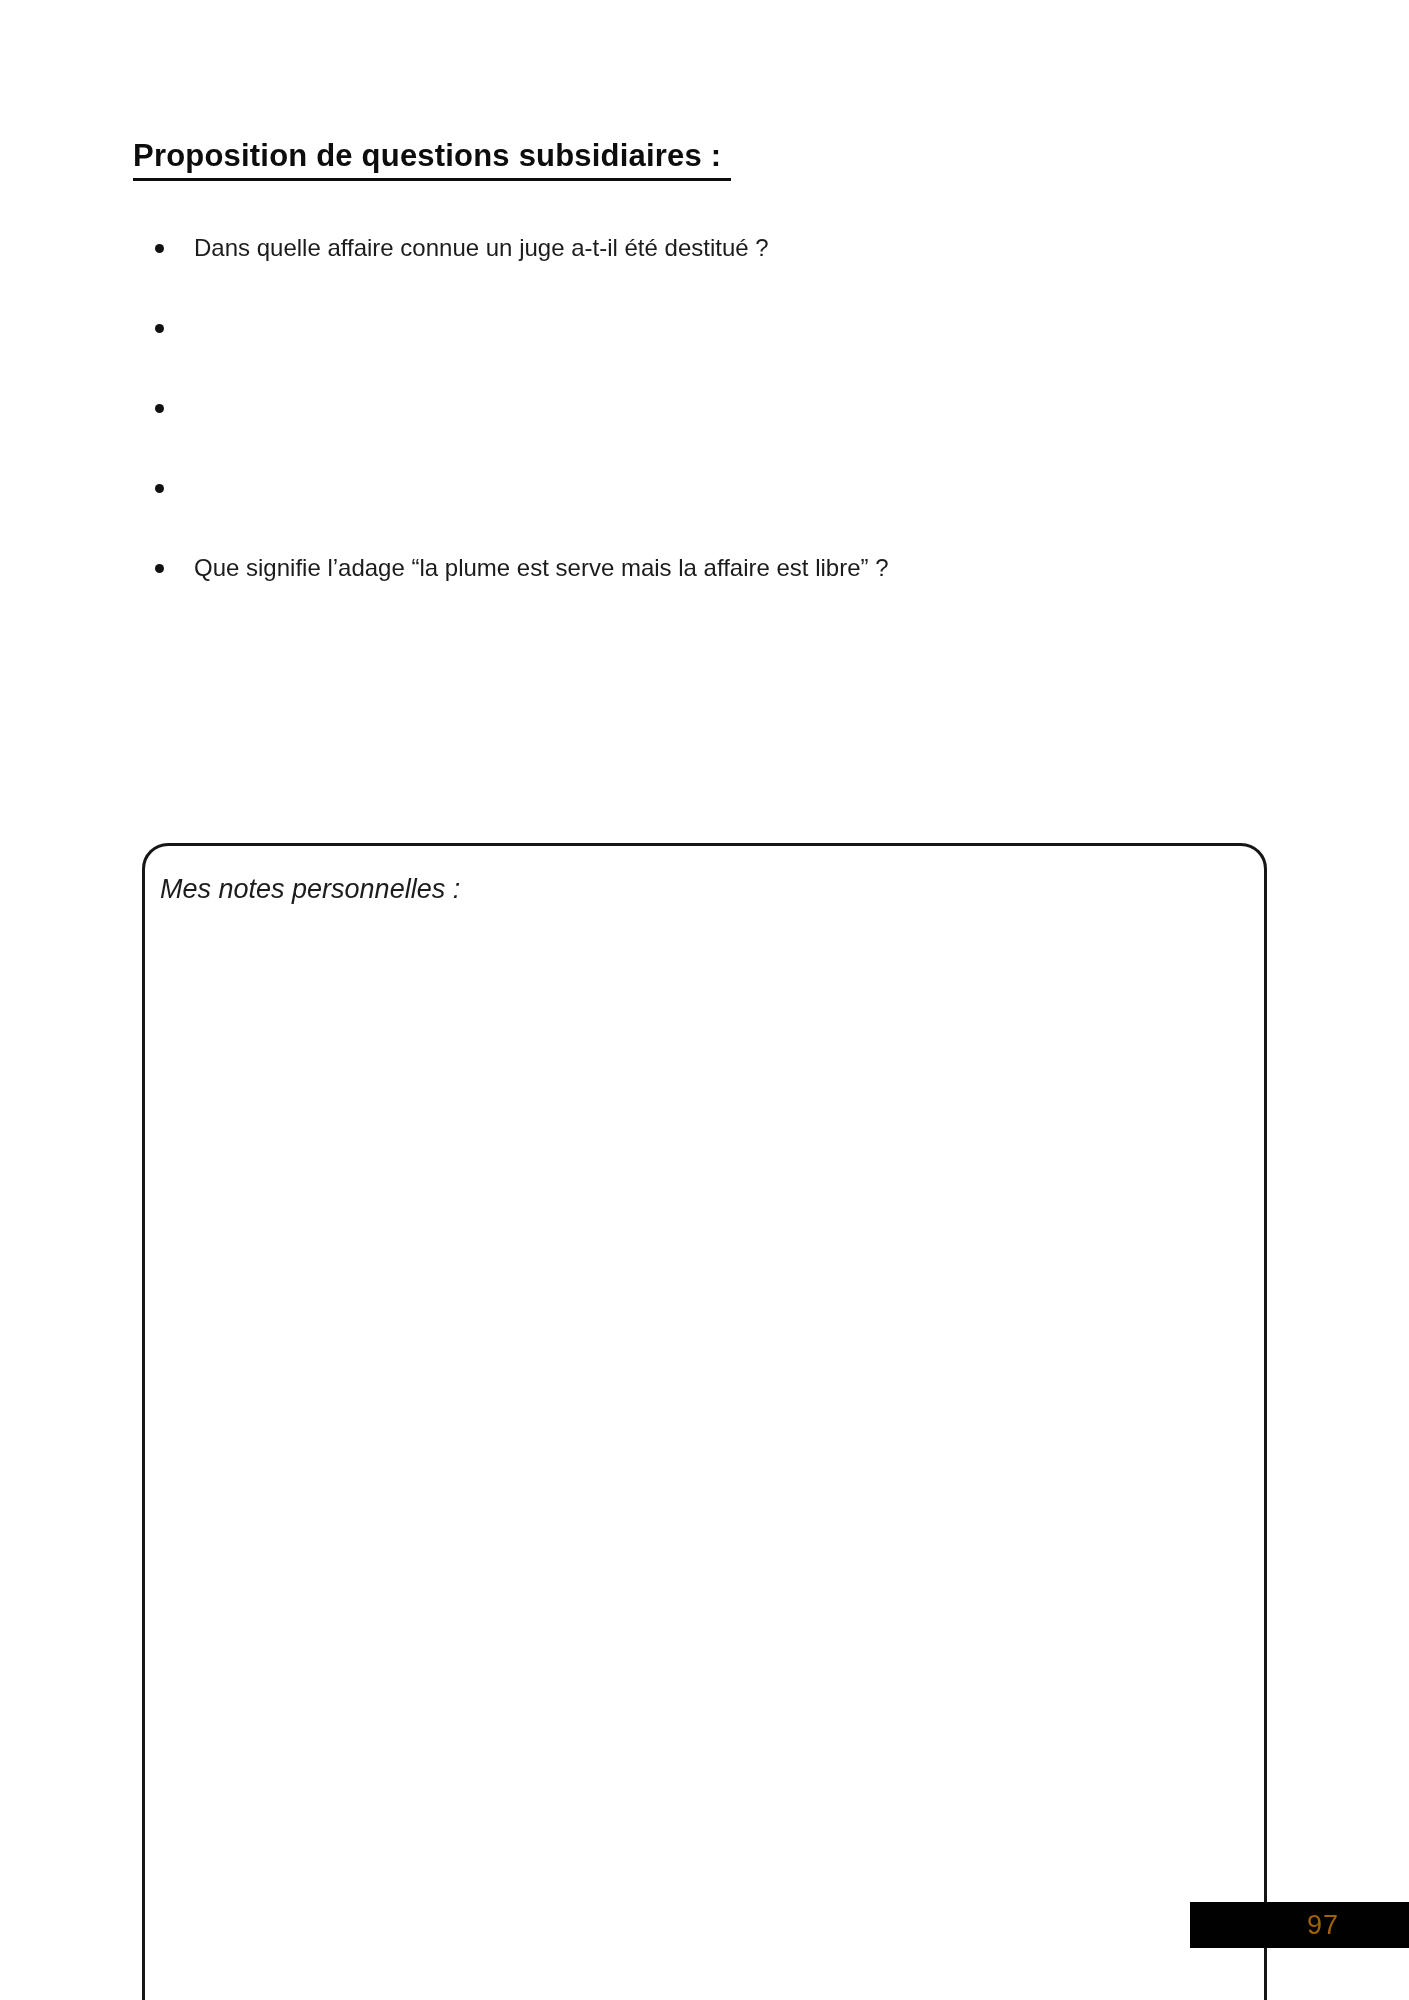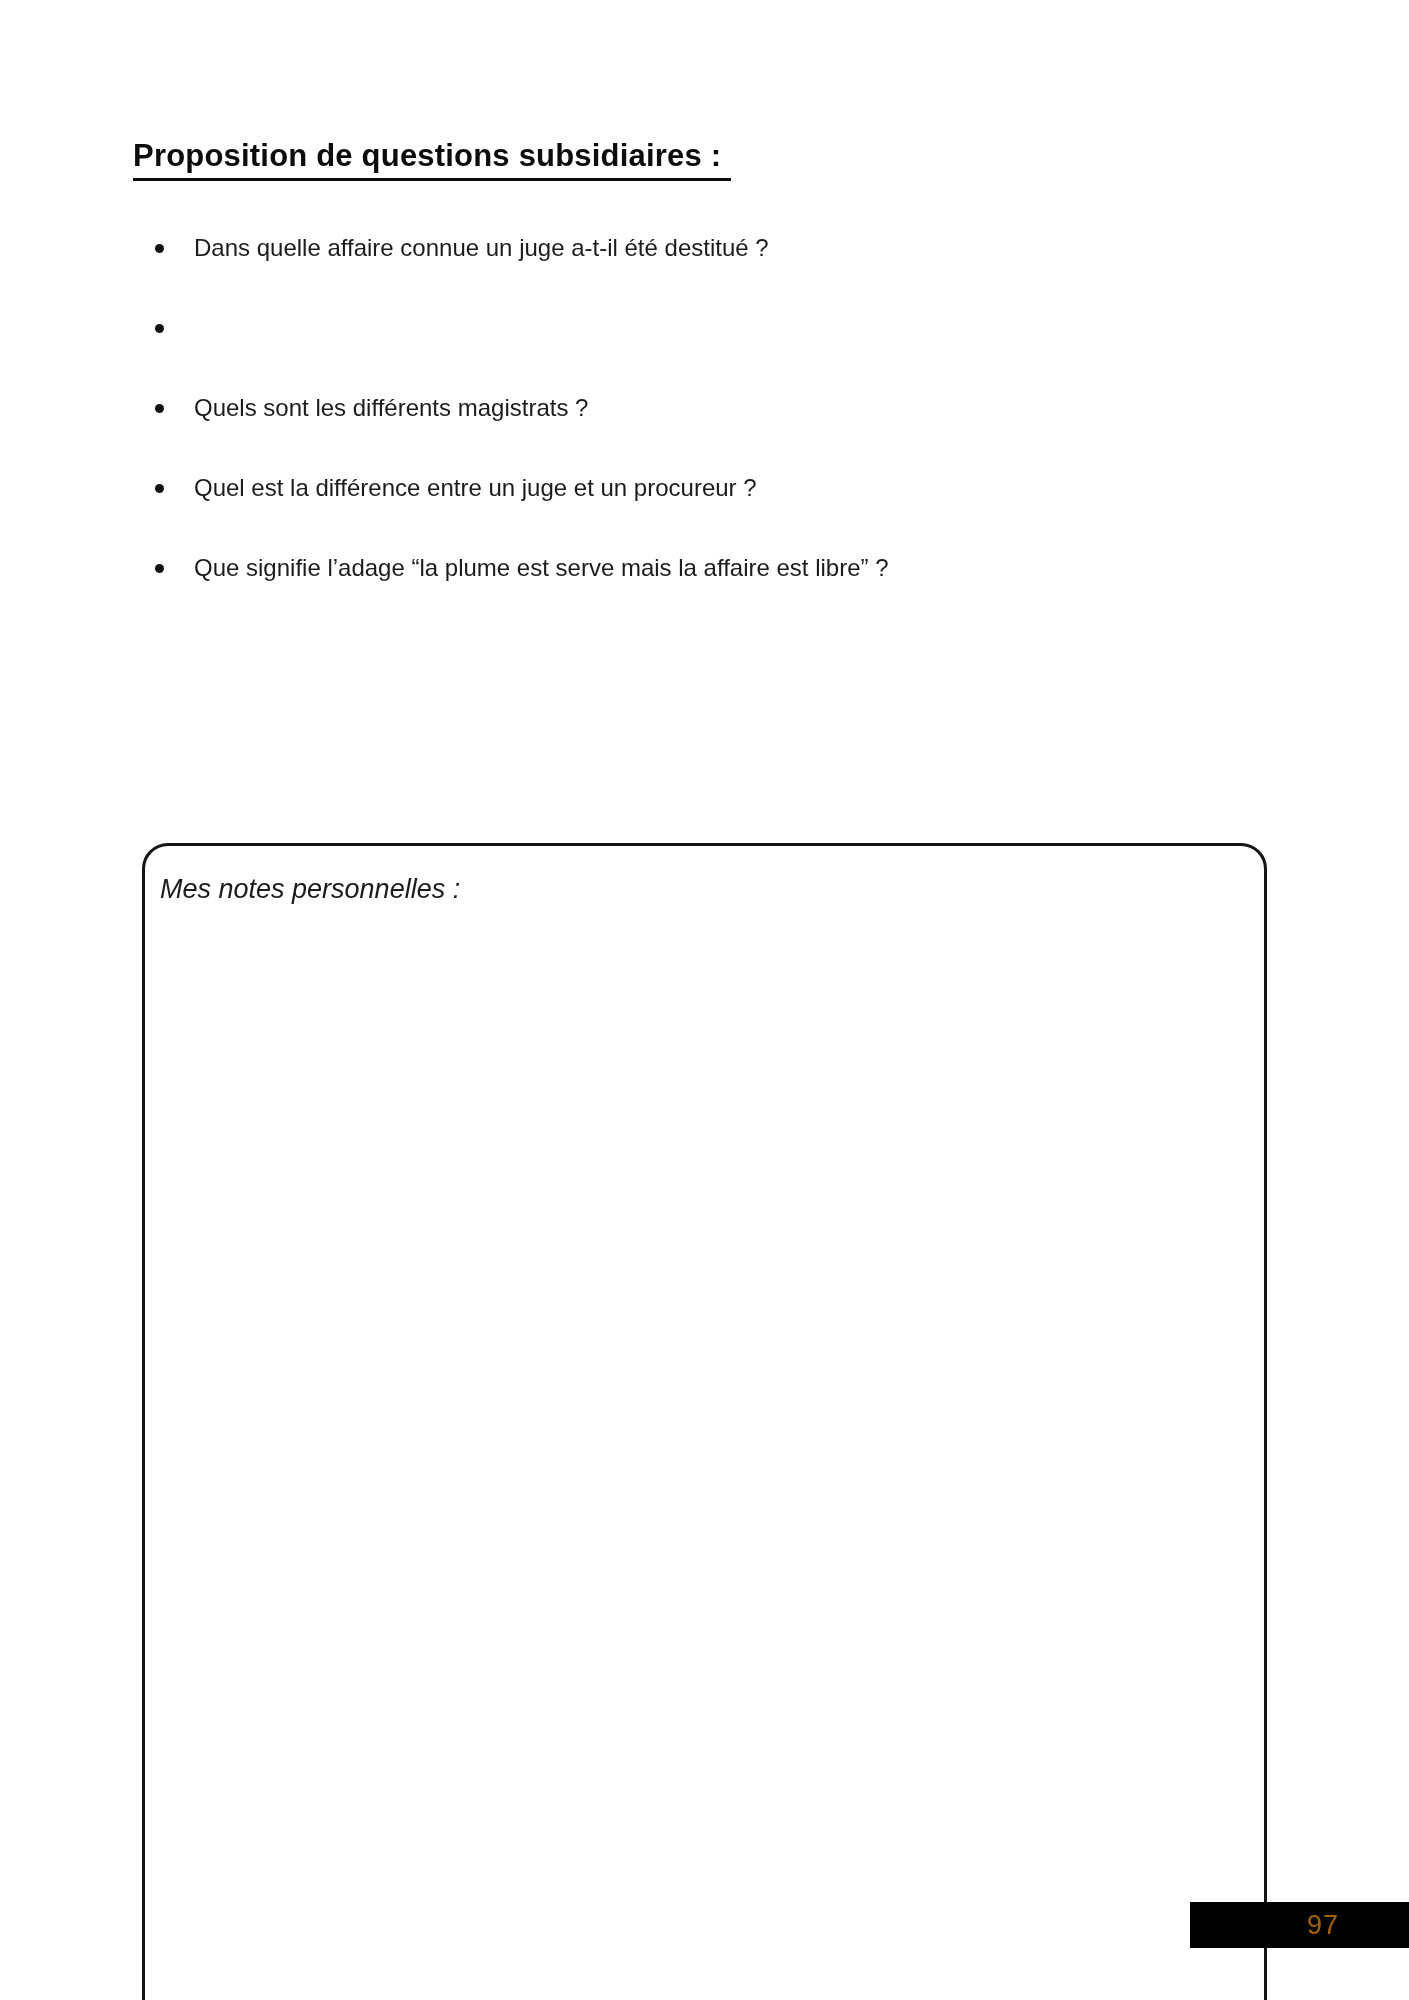--- a/index.html
+++ b/index.html
@@ -108,25 +108,23 @@
   <ul class="questions-list">
     <li class="question-item">
       <span class="bullet-dot"></span>
       <span>Dans quelle affaire connue un juge a-t-il été destitué ?</span>
     </li>
     <li class="question-item">
       <span class="bullet-dot"></span>
     </li>
     <li class="question-item">
       <span class="bullet-dot"></span>
-      <span>Quels sont les différents magistrats ?</span>
     </li>
     <li class="question-item">
       <span class="bullet-dot"></span>
-      <span>Quel est la différence entre un juge et un procureur ?</span>
     </li>
     <li class="question-item">
       <span class="bullet-dot"></span>
       <span>Que signifie l’adage “la plume est serve mais la affaire est libre” ?</span>
     </li>
   </ul>
 
   <div class="notes-box">
     <div class="notes-label">Mes notes personnelles :</div>
   </div>

